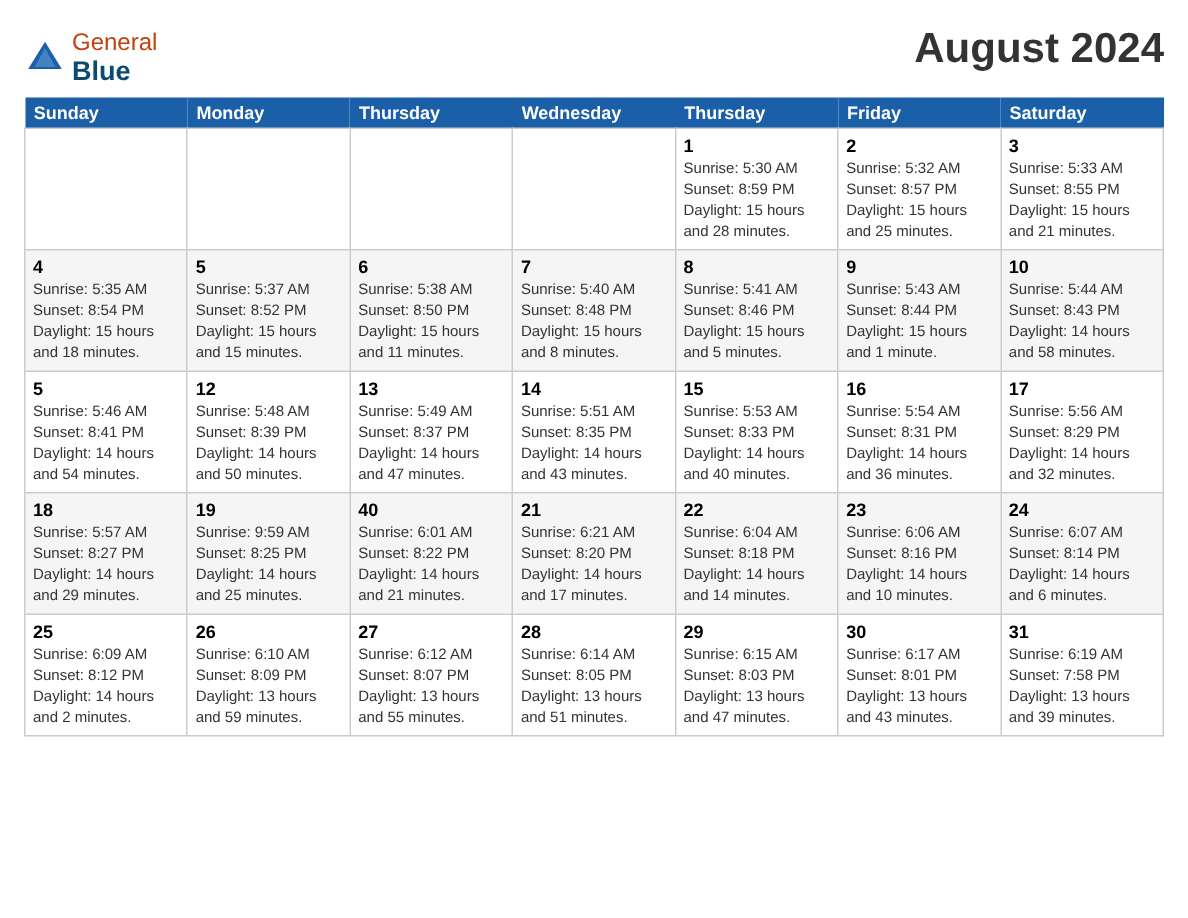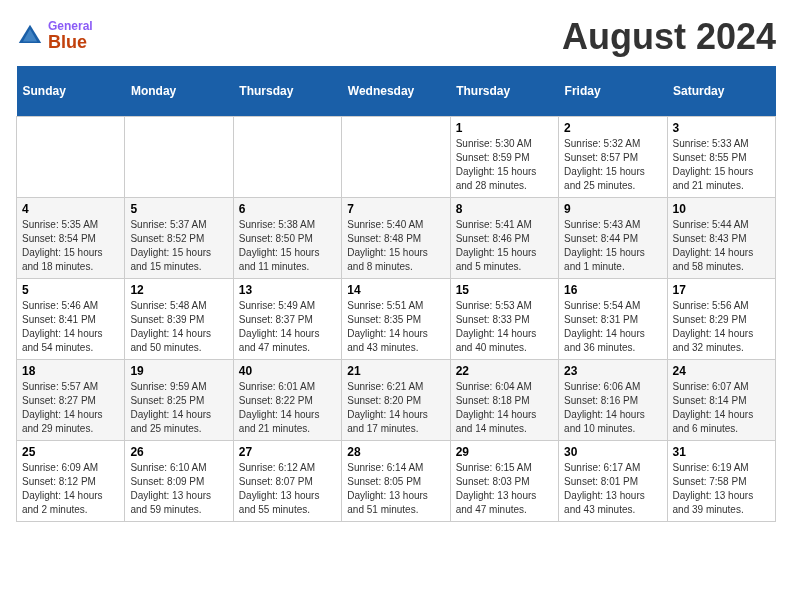--- a/index.html
+++ b/index.html
@@ -20,56 +20,56 @@
       display: flex;
       align-items: center;
       margin-top: 4px;
     }
     .logo-text {
       display: flex;
       flex-direction: column;
       line-height: 1.1;
     }
     .logo-general {
-      font-size: 12px;
-      font-weight: bold;
-      color: #8b5cf6;
+      font-size: 16px;
+      font-weight: normal;
+      color: #c2410c;
     }
     .logo-blue {
       font-size: 18px;
       font-weight: bold;
-      color: #c2410c;
+      color: #0c4a6e;
     }
     .logo-icon {
       width: 28px;
       height: 28px;
       margin-right: 4px;
     }
     .title-area {
       text-align: right;
     }
     .month-year {
-      font-size: 36px;
+      font-size: 28px;
       font-weight: bold;
       color: #333;
     }
     .location {
       font-size: 16px;
       color: #333;
     }
     table {
       width: 100%;
       border-collapse: collapse;
       font-size: 10.5px;
     }
     .day-header {
       background-color: #1a5fa8;
       color: #fff;
       text-align: left;
-      padding: 18px 6px;
+      padding: 3px 6px;
       font-size: 12px;
       font-weight: bold;
     }
     td {
       border: 1px solid #ccc;
       vertical-align: top;
       padding: 4px 5px;
       width: 14.28%;
       min-height: 80px;
       height: 80px;

